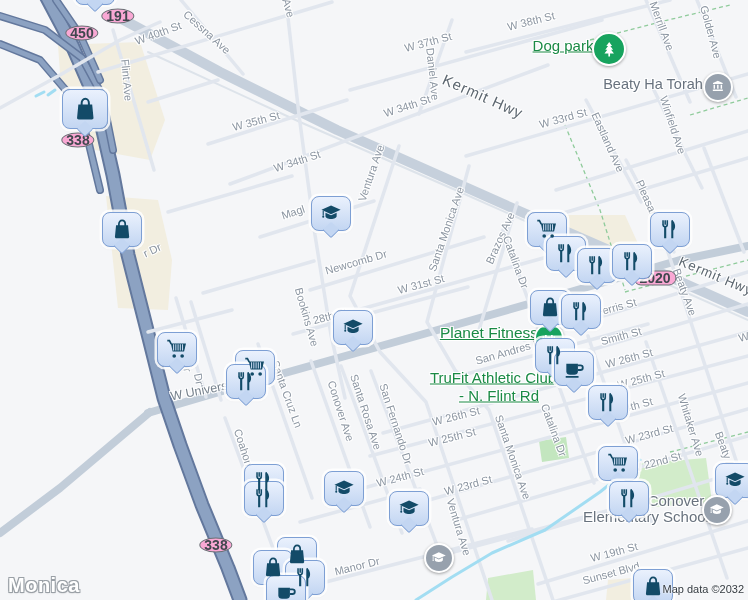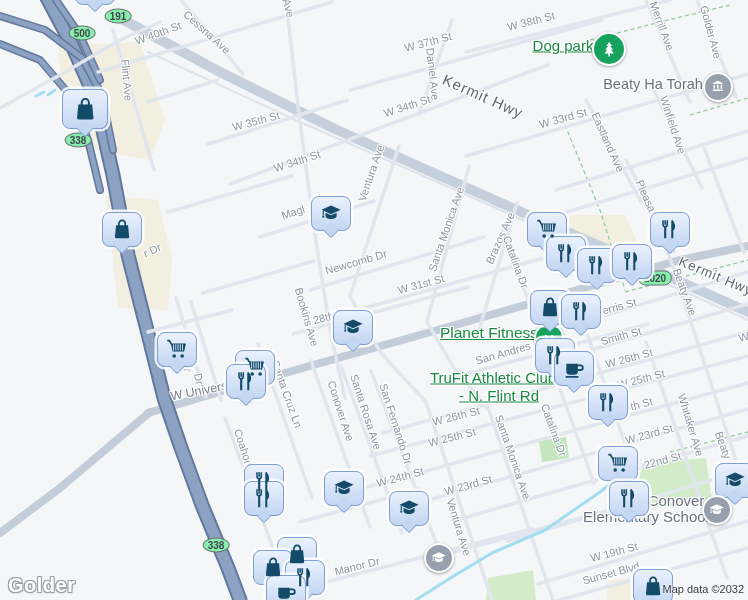--- a/index.html
+++ b/index.html
@@ -34,22 +34,22 @@
        transform:translateX(-50%) rotate(45deg);background:#c3d6f2;
        border-right:1.5px solid #7d9fd4;border-bottom:1.5px solid #7d9fd4;border-radius:2px;}
   .pin svg{width:74%;height:74%;color:#134b68;position:relative;z-index:1;}
   .circle-marker{position:absolute;border-radius:50%;border:2px solid #fff;
        box-shadow:0 1px 3px rgba(0,0,0,.35);display:flex;align-items:center;justify-content:center;}
   .circle-marker .tail{position:absolute;left:50%;bottom:-3px;width:8px;height:8px;
        transform:translateX(-50%) rotate(45deg);background:inherit;border-radius:1px;z-index:-1;}
   .circle-marker.green{background:#17a35e;}
   .circle-marker.gray{background:#97a1ad;}
   .circle-marker svg{width:68%;height:68%;color:#fff;}
-  .shield{position:absolute;transform:translate(-50%,-50%);background:#86efac;
-       border:1.5px solid #6a7075;color:#40474e;font-size:10px;font-weight:bold;
+  .shield{position:absolute;transform:translate(-50%,-50%);background:#f9a8d4;
+       border:1.5px solid #6a7075;color:#40474e;font-size:14px;font-weight:bold;
        padding:1px 4px;border-radius:50%;line-height:11px;}
   .shield.wide{border-radius:8px;padding:1px 5px;}
   #google-logo{position:absolute;left:8px;top:574px;font-size:20px;font-weight:bold;
        color:#fff;letter-spacing:.5px;
        text-shadow:-1px -1px 0 #9aa0a6,1px -1px 0 #9aa0a6,-1px 1px 0 #9aa0a6,1px 1px 0 #9aa0a6,0 1px 2px rgba(0,0,0,.3);}
   #map-attrib{position:absolute;right:4px;top:583px;font-size:11px;color:#333a40;
        text-shadow:0 0 2px #fff,0 0 2px #fff;}
 </style>
 </head>
 <body>
@@ -247,21 +247,21 @@
       <div class="lbl" style="left: 199px; top: 379px; transform: translate(-50%, -50%) rotate(80deg);">Dr</div>
       <div class="lbl" style="left: 152px; top: 250px; transform: translate(-50%, -50%) rotate(-25deg);">r Dr</div>
       <div class="lbl poi-g" style="left: 563px; top: 45px; font-size: 15px; transform: translate(-50%, -50%) rotate(0deg);">Dog park</div>
       <div class="lbl poi-s" style="left: 653px; top: 84px; font-size: 14.5px; transform: translate(-50%, -50%) rotate(0deg);">Beaty Ha Torah</div>
       <div class="lbl poi-g" style="left: 489px; top: 333px; font-size: 15.5px; transform: translate(-50%, -50%) rotate(0deg);">Planet Fitness</div>
       <div class="lbl poi-g" style="left: 493px; top: 377px; font-size: 15px; transform: translate(-50%, -50%) rotate(0deg);">TruFit Athletic Club</div>
       <div class="lbl poi-g" style="left: 499px; top: 395px; font-size: 15px; transform: translate(-50%, -50%) rotate(0deg);">- N. Flint Rd</div>
       <div class="lbl poi-s" style="left: 676px; top: 500px; font-size: 15px; transform: translate(-50%, -50%) rotate(0deg);">Conover</div>
       <div class="lbl poi-s" style="left: 646px; top: 516px; font-size: 15px; transform: translate(-50%, -50%) rotate(0deg);">Elementary School</div>
       <div class="shield" style="left: 118px; top: 16px;">191</div>
-      <div class="shield" style="left: 82px; top: 33px;">500</div>
+      <div class="shield" style="left: 82px; top: 33px;">450</div>
       <div class="shield" style="left: 78px; top: 140px;">338</div>
       <div class="shield" style="left: 216px; top: 545px;">338</div>
       <div class="shield wide" style="left: 655px; top: 278px;">2020</div>
     </div>
   <div id="markers">
       <div class="pin" style="left: 75px; top: -30.5px; width: 38px; height: 33px;">
         <div class="tail"></div>
       </div>
       <div class="pin" style="left: 62px; top: 89px; width: 44px; height: 38px;">
         <div class="tail"></div>
@@ -460,15 +460,15 @@
           <use href="#i-graduation-cap"></use>
         </svg>
       </div>
       <div class="circle-marker gray" style="left: 424px; top: 543px; width: 26px; height: 26px;">
         <div class="tail"></div>
         <svg viewBox="0 0 24 24">
           <use href="#i-graduation-cap"></use>
         </svg>
       </div>
     </div>
-  <div id="google-logo">Golder</div>
+  <div id="google-logo">Monica</div>
   <div id="map-attrib">Map data ©2032</div>
 </div>
 
 </body></html>

